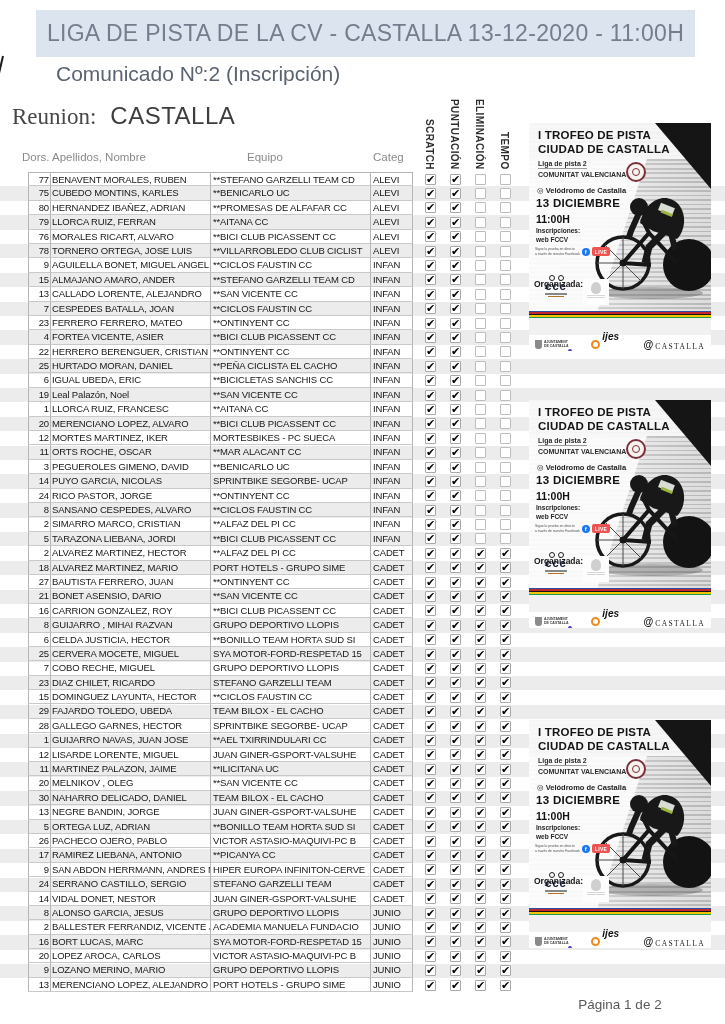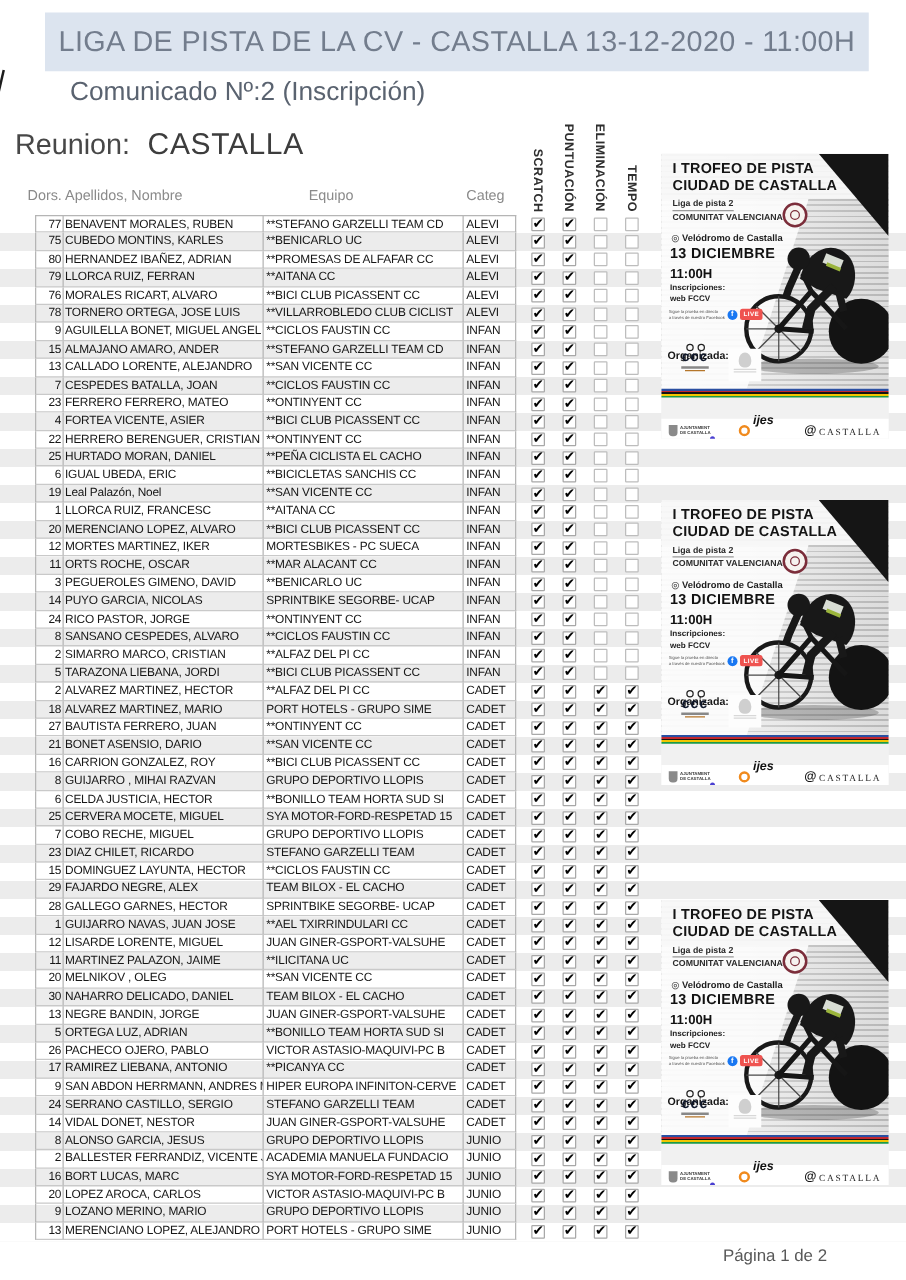--- a/index.html
+++ b/index.html
@@ -8,21 +8,21 @@
   .sheet { position:relative; width:725px; height:1024px; background:#fff; overflow:hidden; }
 
   
   .stripes { position:absolute; left:0; top:172px; width:725px; height:821px; z-index:0;
     background:repeating-linear-gradient(180deg,#ffffff 0 14.4px,#ececec 14.4px 28.8px); }
 
   .banner { position:absolute; left:36px; top:10px; width:659px; height:47px; background:#dce4ef;
     color:#737d8d; font-size:23px; text-align:center; line-height:47px; letter-spacing:.3px; z-index:2; }
   .comunicado { position:absolute; left:56px; top:62px; font-size:21px; color:#5a6370; z-index:2; }
   .reunion { position:absolute; left:12px; top:102px; z-index:2; color:#474747; }
-  .reunion .rlabel { font-size:23px; }
+  .reunion .rlabel { font-size:23px;font-family:Liberation Serif, serif; }
   .reunion .rvalue { font-size:24px; margin-left:14px; letter-spacing:.5px; color:#3d3d3d; }
   .scan-line { position:absolute; left:2px; top:56px; width:2px; height:46px; background:#1c1c1c;
     transform:rotate(13deg); transform-origin:top center; z-index:4; }
 
   .col-head { position:absolute; top:151px; font-size:11.5px; color:#8a8a8a; z-index:2; }
   .vhead { position:absolute; bottom:854px; writing-mode:vertical-rl; text-orientation:mixed;
     font-size:10px; font-weight:bold; color:#2e2e2e; letter-spacing:.4px; line-height:13px; z-index:2; }
 
   .tbody { position:absolute; left:28px; top:172px; z-index:2; }
   .trow { display:flex; height:14.4px; }
@@ -873,21 +873,21 @@
           <span class="ckslot">
             <span class="ckbox on">✔</span>
           </span>
           <span class="ckslot">
             <span class="ckbox on">✔</span>
           </span>
         </span>
       </div>
       <div class="trow">
         <span class="cell dors">29</span>
-        <span class="cell name">FAJARDO NEGRE, ALEX</span>
+        <span class="cell name">FAJARDO TOLEDO, UBEDA</span>
         <span class="cell team">TEAM BILOX - EL CACHO</span>
         <span class="cell categ">CADET</span>
         <span class="ckcell">
           <span class="ckslot">
             <span class="ckbox on">✔</span>
           </span>
           <span class="ckslot">
             <span class="ckbox on">✔</span>
           </span>
           <span class="ckslot">

